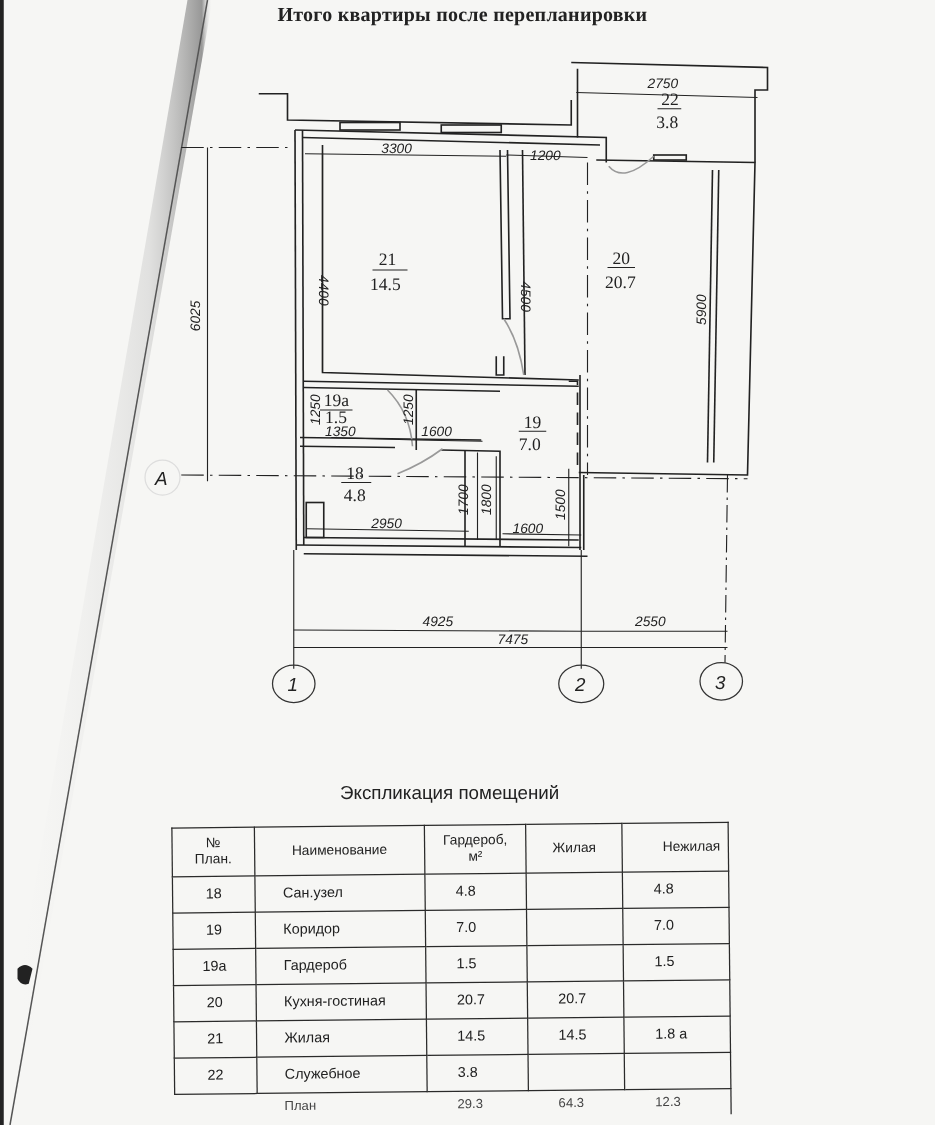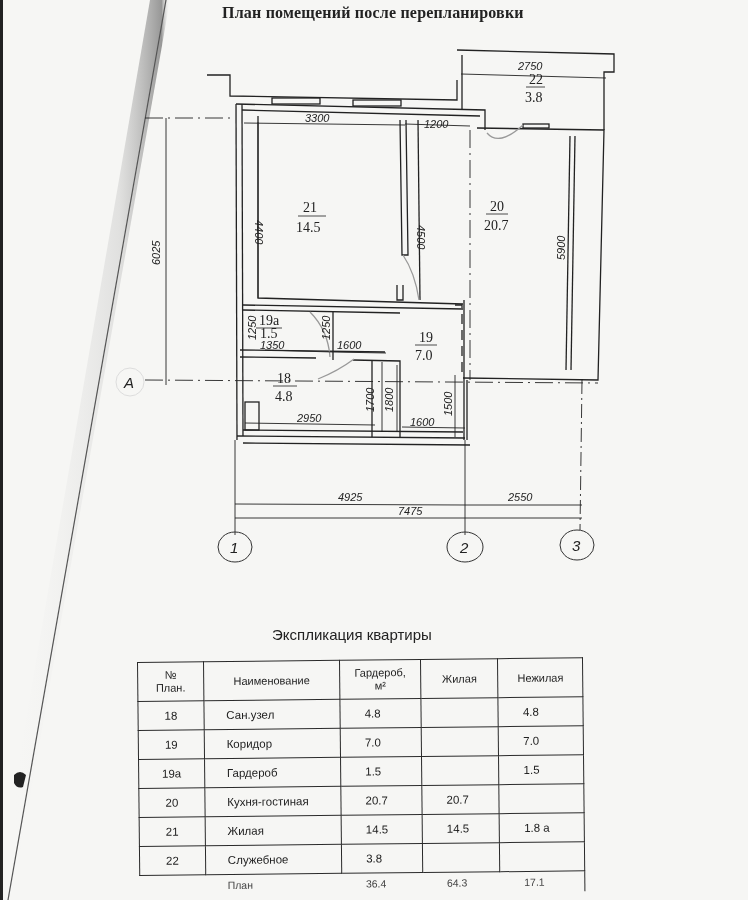--- a/index.html
+++ b/index.html
@@ -38,41 +38,41 @@
   table.expl th { height: 38px; font-size: 11px; line-height: 13px; }
   table.expl td.c { text-align: center; }
   table.expl td.l { text-align: left; padding-left: 22px; }
   table.expl td.n { text-align: left; padding-left: 24px; }
   table.expl tr.total td { border: none; height: 20px; font-size: 10.5px; color: #444; }
   table.expl tr.total td.rb { border-right: 1.5px solid #2a2a2a; }
   .col-no { width: 64px; }
   .col-name { width: 146px; }
   .col-area { width: 76px; }
   .col-res { width: 76px; }
-  .col-non { width: 84px; }
+  .col-non { width: 84px; text-align: right; }
 </style>
 </head>
 <body>
 
 <svg class="fold" viewBox="0 0 748 900">
   <defs>
     <linearGradient id="fg" x1="0" y1="0" x2="1" y2="0">
       <stop offset="0" stop-color="#ffffff" stop-opacity="0"></stop>
       <stop offset="0.7" stop-color="#bdbdbd" stop-opacity="0.5"></stop>
       <stop offset="0.95" stop-color="#6a6a6a" stop-opacity="0.9"></stop>
       <stop offset="1" stop-color="#ffffff" stop-opacity="0"></stop>
     </linearGradient>
   </defs>
   <rect x="0" y="0" width="3" height="900" fill="#222"></rect>
   <polygon points="150,0 170,0 12,900 0,900 0,870" fill="url(#fg)" opacity="0.75"></polygon>
   <line x1="166" y1="0" x2="8" y2="900" stroke="#555" stroke-width="1.2"></line>
   <path d="M14,775 q6,-6 12,0 l-3,12 q-6,2 -9,-4 z" fill="#222"></path>
 </svg>
 
-<div class="title">План помещений после перепланировки</div>
+<div class="title">Итого квартиры после перепланировки</div>
 
 <svg class="plan" viewBox="0 0 748 600">
   <g stroke="#222" fill="none" stroke-width="1.3">
 
     <polyline points="207,75 230,75 230,96 457,100 457,80"></polyline>
     <polyline points="457,50 614,54 614,72 604,72 604,130"></polyline>
     <polyline points="462,55 462,110"></polyline>
     <polyline points="236,104 237,440"></polyline>
     <polyline points="242,104 243,436"></polyline>
     <polyline points="236,104 485,110 485,130"></polyline>
@@ -201,21 +201,21 @@
   <g>
     <ellipse cx="465" cy="547" rx="18" ry="15" fill="none" stroke="#333" stroke-width="1"></ellipse>
     <text class="axis-lbl" x="460" y="553">2</text>
   </g>
   <g>
     <ellipse cx="577" cy="545" rx="17" ry="15" fill="none" stroke="#333" stroke-width="1"></ellipse>
     <text class="axis-lbl" x="572" y="551">3</text>
   </g>
 </svg>
 
-<div class="expl-title">Экспликация квартиры</div>
+<div class="expl-title">Экспликация помещений</div>
 
 <table class="expl">
   <thead>
     <tr>
       <th class="col-no">
         <span>№</span><br>
         <span>План.</span>
       </th>
       <th class="col-name">Наименование</th>
       <th class="col-area">
@@ -265,18 +265,18 @@
     <tr>
       <td class="c">22</td>
       <td class="l">Служебное</td>
       <td class="n">3.8</td>
       <td class="n"></td>
       <td class="n"></td>
     </tr>
     <tr class="total">
       <td></td>
       <td class="l">План</td>
-      <td class="n">36.4</td>
+      <td class="n">29.3</td>
       <td class="n">64.3</td>
-      <td class="n rb">17.1</td>
+      <td class="n rb">12.3</td>
     </tr>
   </tbody>
 </table>
 
 </body></html>

